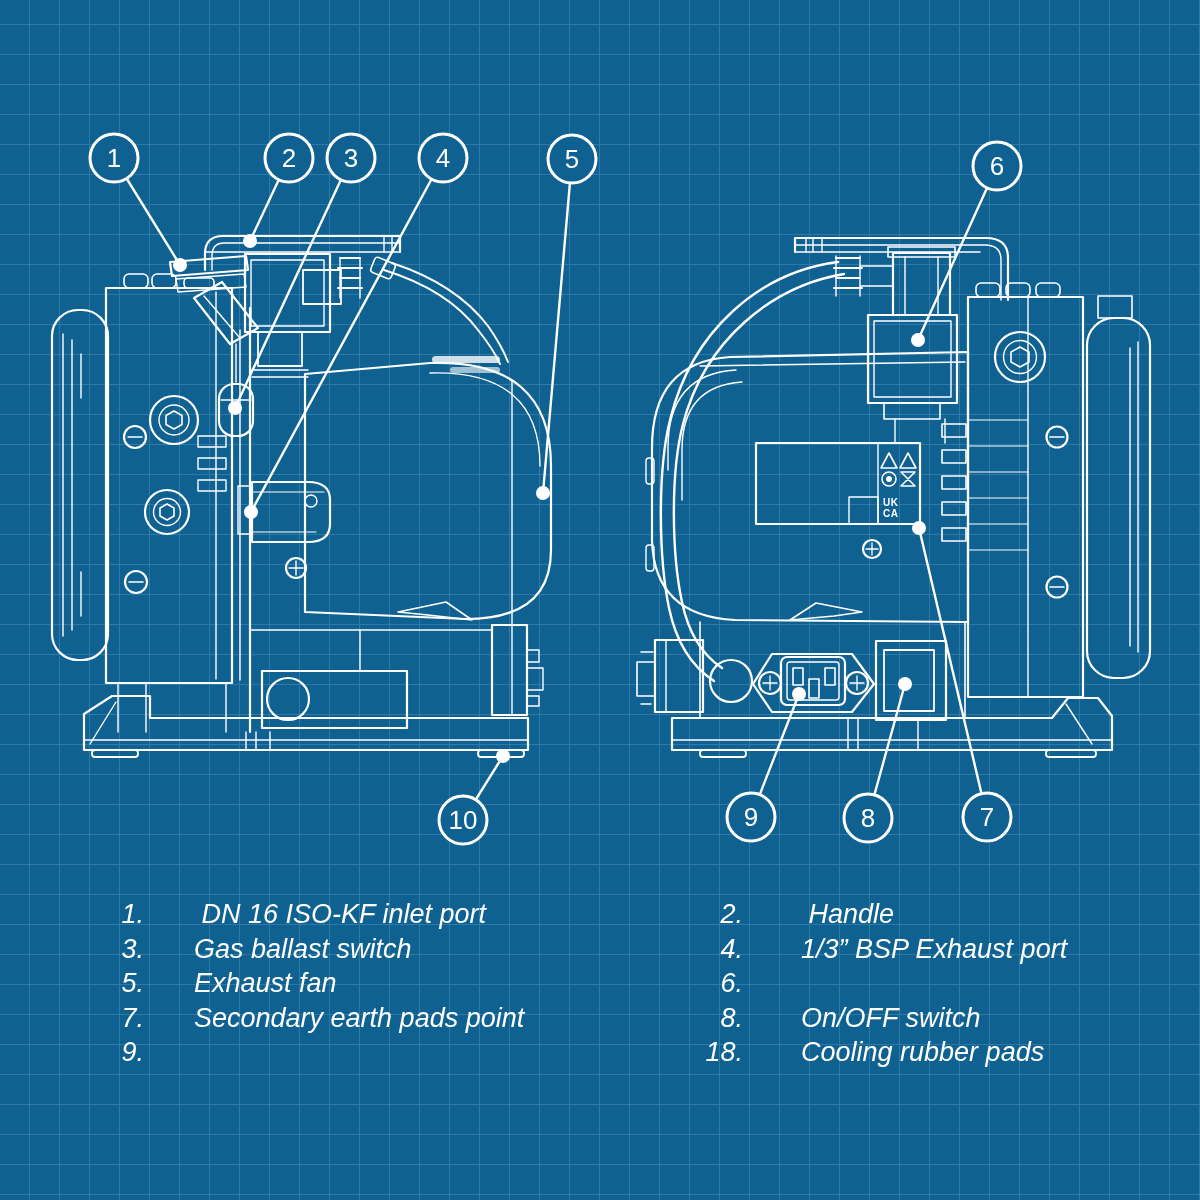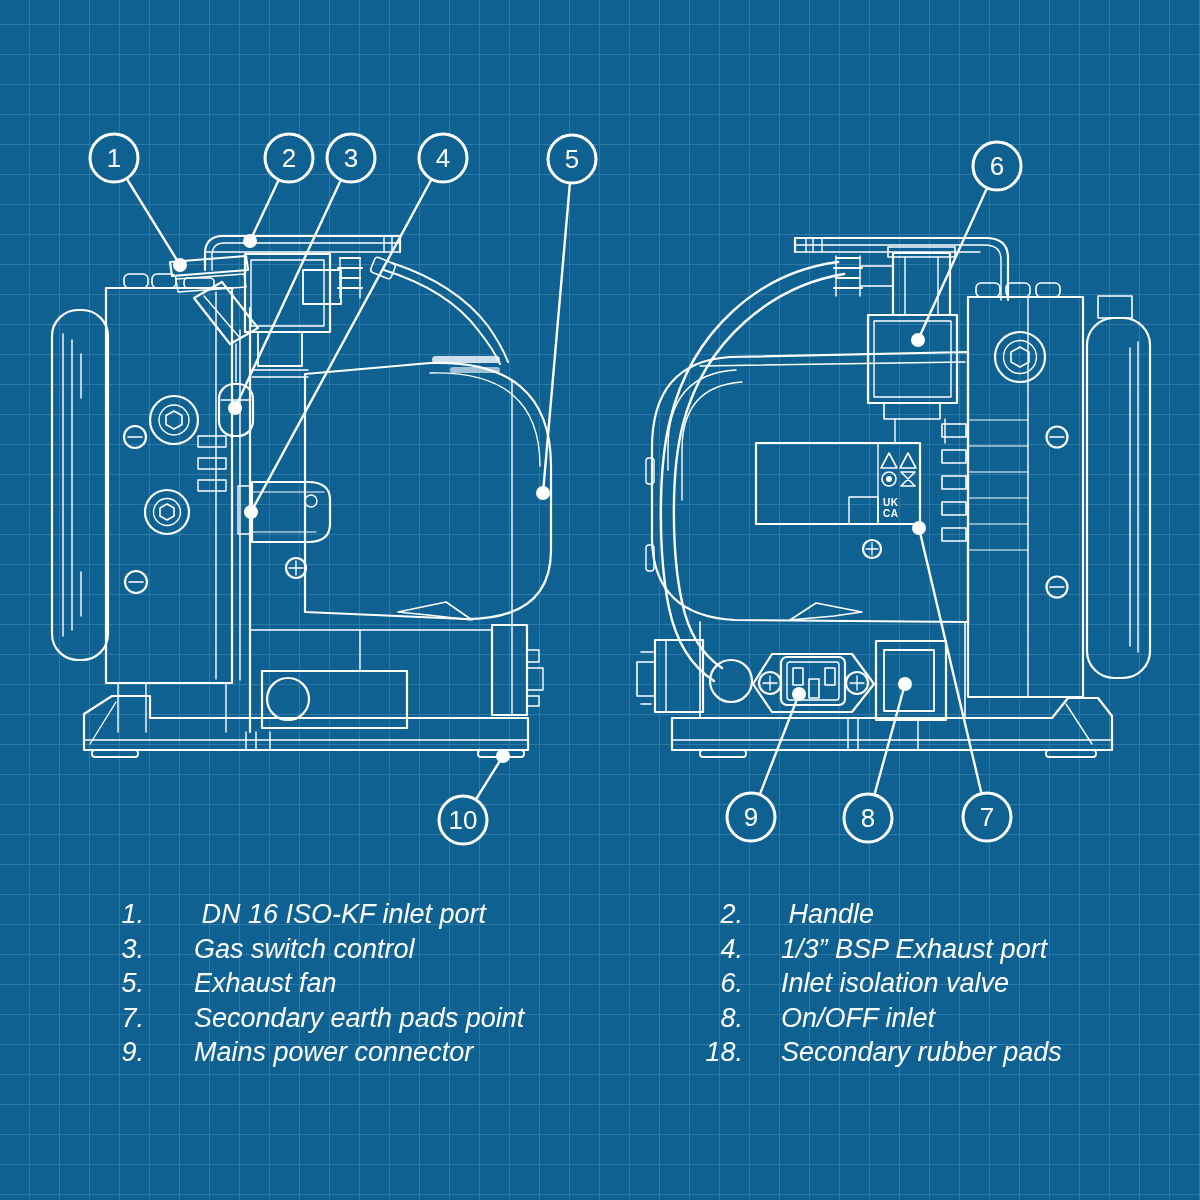--- a/index.html
+++ b/index.html
@@ -20,21 +20,21 @@
   .callout-num{fill:#ffffff;font-family:"Liberation Sans",sans-serif;font-size:26px;text-anchor:middle;stroke:none;}
   .cert-text{fill:#ffffff;stroke:none;font-family:"Liberation Sans",sans-serif;font-size:10px;font-weight:bold;letter-spacing:0.5px;}
   .legend{position:absolute;top:897px;left:0;width:1200px;color:#ffffff;font-style:italic;font-size:27px;line-height:34.5px;}
   .legend-col{position:absolute;top:0;}
   .legend-col.left{left:92px;}
   .legend-col.right{left:693px;}
   .legend-row{display:flex;align-items:baseline;height:34.5px;}
   .legend-num{width:52px;text-align:right;flex:none;}
   .legend-col.right .legend-num{width:50px;}
   .legend-label{margin-left:50px;white-space:pre;font-style:italic;}
-  .legend-col.right .legend-label{margin-left:38px;}
+  .legend-col.right .legend-label{margin-left:58px;}
 </style>
 </head>
 <body>
 
 <div class="screen">
 
 <svg width="1200" height="1200" viewBox="0 0 1200 1200">
 
   <g class="lines" stroke-width="2.2">
 
@@ -333,52 +333,50 @@
 </svg>
 
 <div class="legend">
   <div class="legend-col left">
     <div class="legend-row">
       <span class="legend-num">1.</span>
       <span class="legend-label"> DN 16 ISO-KF inlet port</span>
     </div>
     <div class="legend-row">
       <span class="legend-num">3.</span>
-      <span class="legend-label">Gas switch control</span>
+      <span class="legend-label">Gas ballast switch</span>
     </div>
     <div class="legend-row">
       <span class="legend-num">5.</span>
       <span class="legend-label">Exhaust fan</span>
     </div>
     <div class="legend-row">
       <span class="legend-num">7.</span>
       <span class="legend-label">Secondary earth pads point</span>
     </div>
     <div class="legend-row">
       <span class="legend-num">9.</span>
-      <span class="legend-label">Mains power connector</span>
     </div>
   </div>
   <div class="legend-col right">
     <div class="legend-row">
       <span class="legend-num">2.</span>
       <span class="legend-label"> Handle</span>
     </div>
     <div class="legend-row">
       <span class="legend-num">4.</span>
       <span class="legend-label">1/3” BSP Exhaust port</span>
     </div>
     <div class="legend-row">
       <span class="legend-num">6.</span>
-      <span class="legend-label">Inlet isolation valve</span>
     </div>
     <div class="legend-row">
       <span class="legend-num">8.</span>
-      <span class="legend-label">On/OFF inlet</span>
+      <span class="legend-label">On/OFF switch</span>
     </div>
     <div class="legend-row">
       <span class="legend-num">18.</span>
-      <span class="legend-label">Secondary rubber pads</span>
+      <span class="legend-label">Cooling rubber pads</span>
     </div>
   </div>
 </div>
 
 </div>
 
 </body></html>

